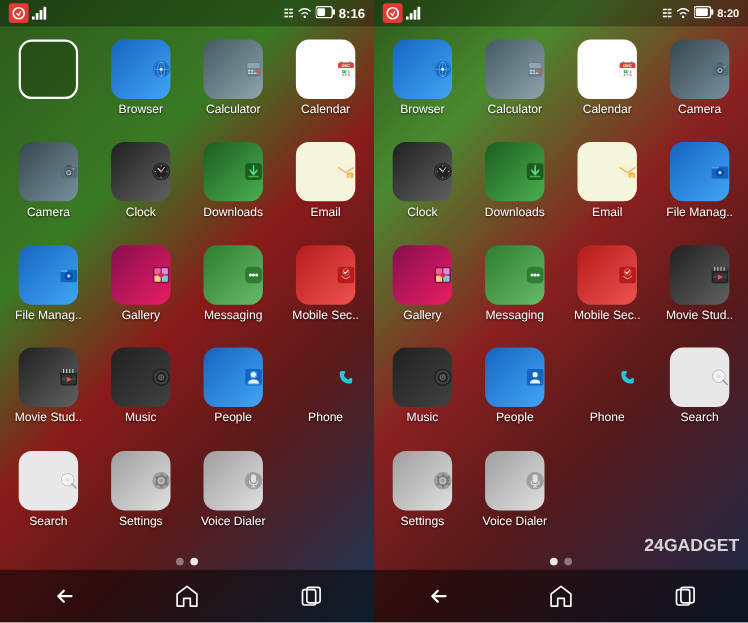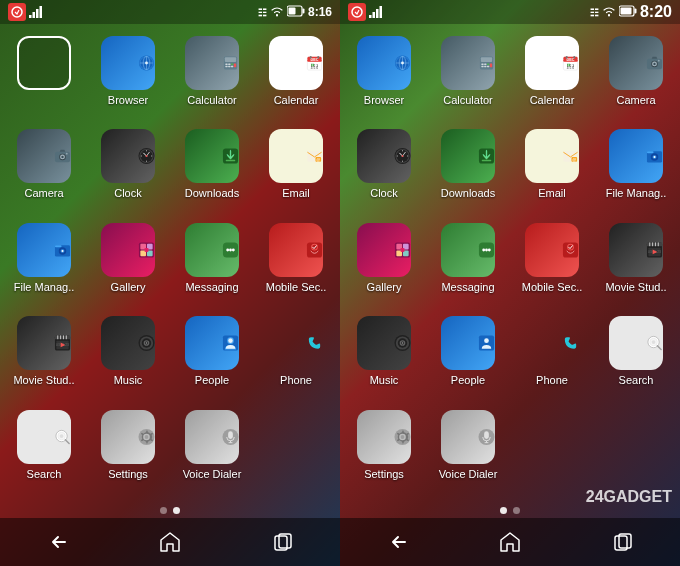--- a/index.html
+++ b/index.html
@@ -545,21 +545,21 @@
           <circle cx="7" cy="10.5" r="1" fill="white"></circle>
         </svg>
       </span>
       <span>
         <svg width="18" height="12" viewBox="0 0 18 12">
           <rect x="0" y="1" width="15" height="10" rx="2" ry="2" fill="none" stroke="white" stroke-width="1.2"></rect>
           <rect x="15.5" y="3.5" width="2" height="5" rx="1" fill="white"></rect>
           <rect x="1.5" y="2.5" width="11" height="7" rx="1" fill="white"></rect>
         </svg>
       </span>
-      <span style="font-size:16px;font-weight:bold;color:white;">8:20</span>
+      <span style="font-size:10px;font-weight:bold;color:white;">8:20</span>
     </div>
   </div>
 
   <div class="content-area">
     <div class="apps-grid">
 
       <div class="app-item">
         <div class="app-icon icon-browser">
           <svg width="36" height="36" viewBox="0 0 36 36">
             <circle cx="18" cy="18" r="16" fill="#1565c0"></circle>

